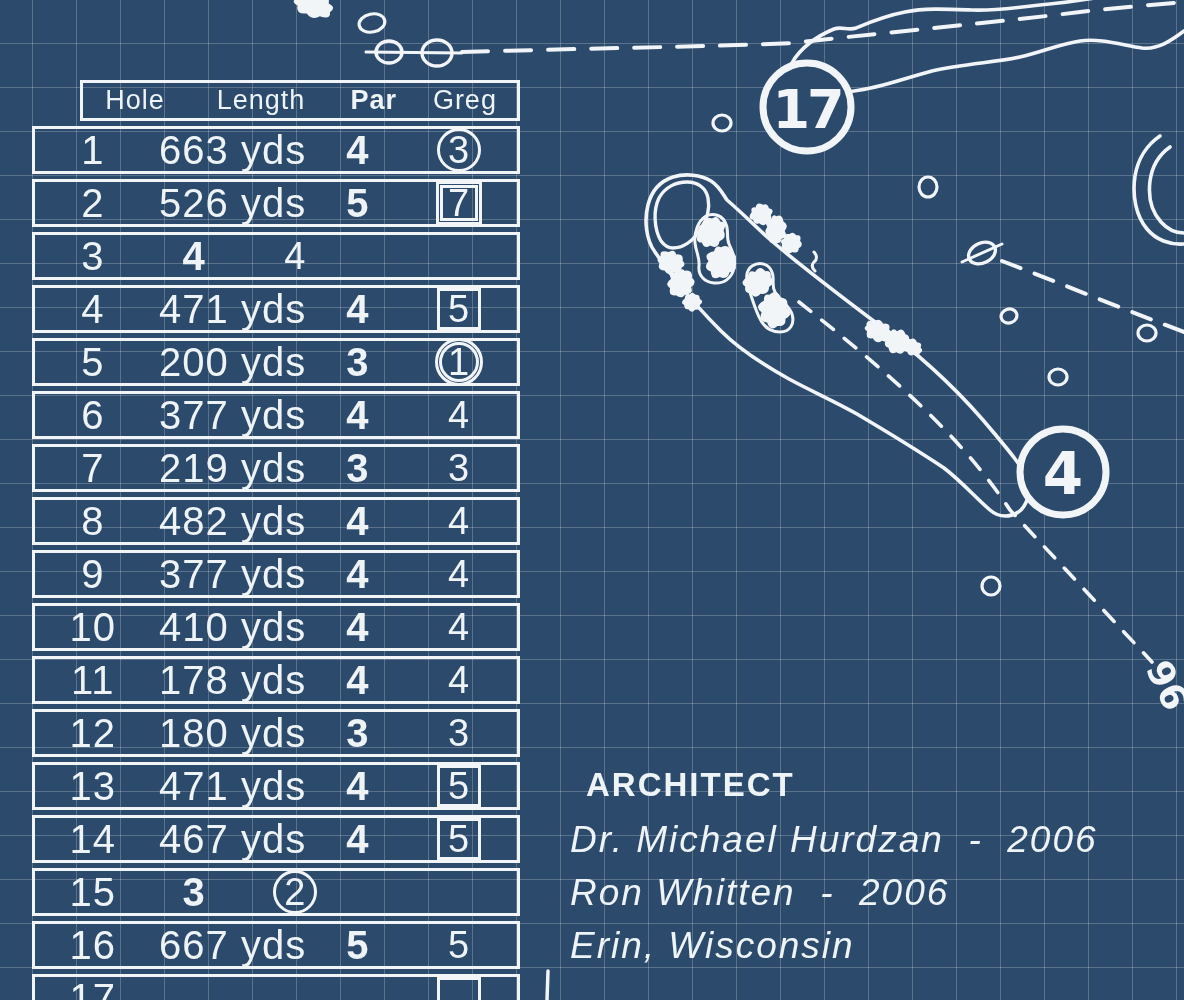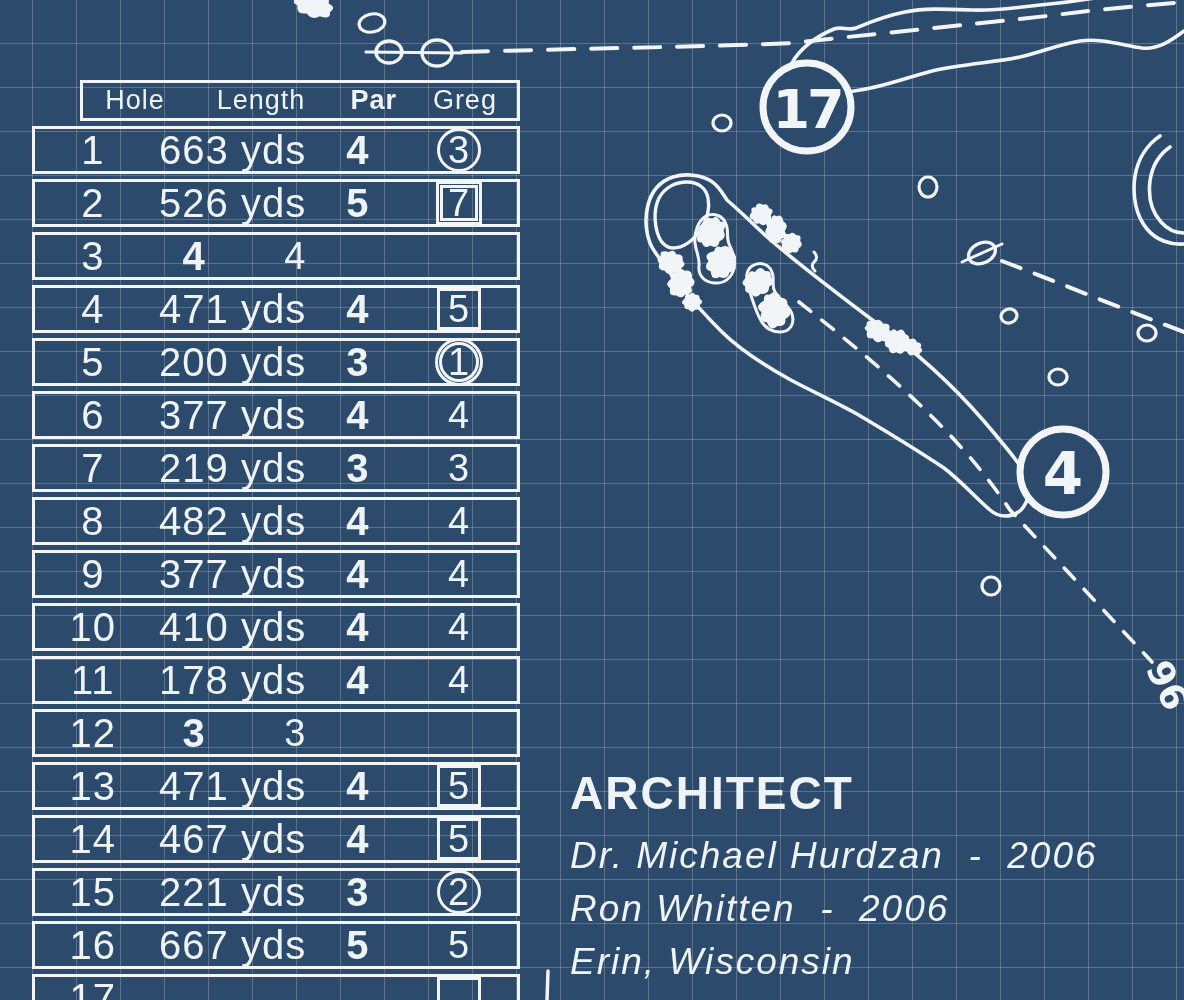--- a/index.html
+++ b/index.html
@@ -36,21 +36,21 @@
   .score-text{font-size:38px;line-height:1;}
   .mark.circle{width:44px;height:44px;border:3px solid #f2f5f8;border-radius:50%;}
   .mark.double-circle{width:48px;height:48px;border:3px solid #f2f5f8;border-radius:50%;}
   .mark.double-circle::after{content:"";position:absolute;inset:1px;border:3px solid #f2f5f8;border-radius:50%;}
   .mark.square{width:42px;height:42px;border:3px solid #f2f5f8;}
   .mark.double-square{width:46px;height:44px;border:3px solid #f2f5f8;}
   .mark.double-square::after{content:"";position:absolute;inset:1px;border:3px solid #f2f5f8;}
 
   
   .architect{position:absolute;left:570px;top:766px;}
-  .arch-heading{font-size:46px;font-weight:bold;letter-spacing:2px;}
+  .arch-heading{font-size:33px;font-weight:bold;letter-spacing:2px;margin-left:16px;}
   .arch-lines{margin-top:9px;}
   .arch-line{font-size:37px;line-height:53px;font-weight:300;letter-spacing:2px;white-space:pre;font-style:italic;}
 
   
   .holenum{font-family:"DejaVu Sans","Liberation Sans",sans-serif;font-weight:bold;fill:#f2f5f8;}
 </style>
 </head>
 <body>
 
 <div class="stage">
@@ -272,20 +272,21 @@
       <span class="col c-par">4</span>
       <span class="col c-greg">
         <span class="mark">
           <span class="score-text">4</span>
         </span>
       </span>
     </div>
 
     <div class="sc-box sc-row">
       <span class="col c-hole">12</span>
+      <span class="col c-length">180 yds</span>
       <span class="col c-par">3</span>
       <span class="col c-greg">
         <span class="mark">
           <span class="score-text">3</span>
         </span>
       </span>
     </div>
 
     <div class="sc-box sc-row">
       <span class="col c-hole">13</span>
@@ -304,21 +305,20 @@
       <span class="col c-par">4</span>
       <span class="col c-greg">
         <span class="mark square">
           <span class="score-text">5</span>
         </span>
       </span>
     </div>
 
     <div class="sc-box sc-row">
       <span class="col c-hole">15</span>
-      <span class="col c-length">221 yds</span>
       <span class="col c-par">3</span>
       <span class="col c-greg">
         <span class="mark circle">
           <span class="score-text">2</span>
         </span>
       </span>
     </div>
 
     <div class="sc-box sc-row">
       <span class="col c-hole">16</span>

